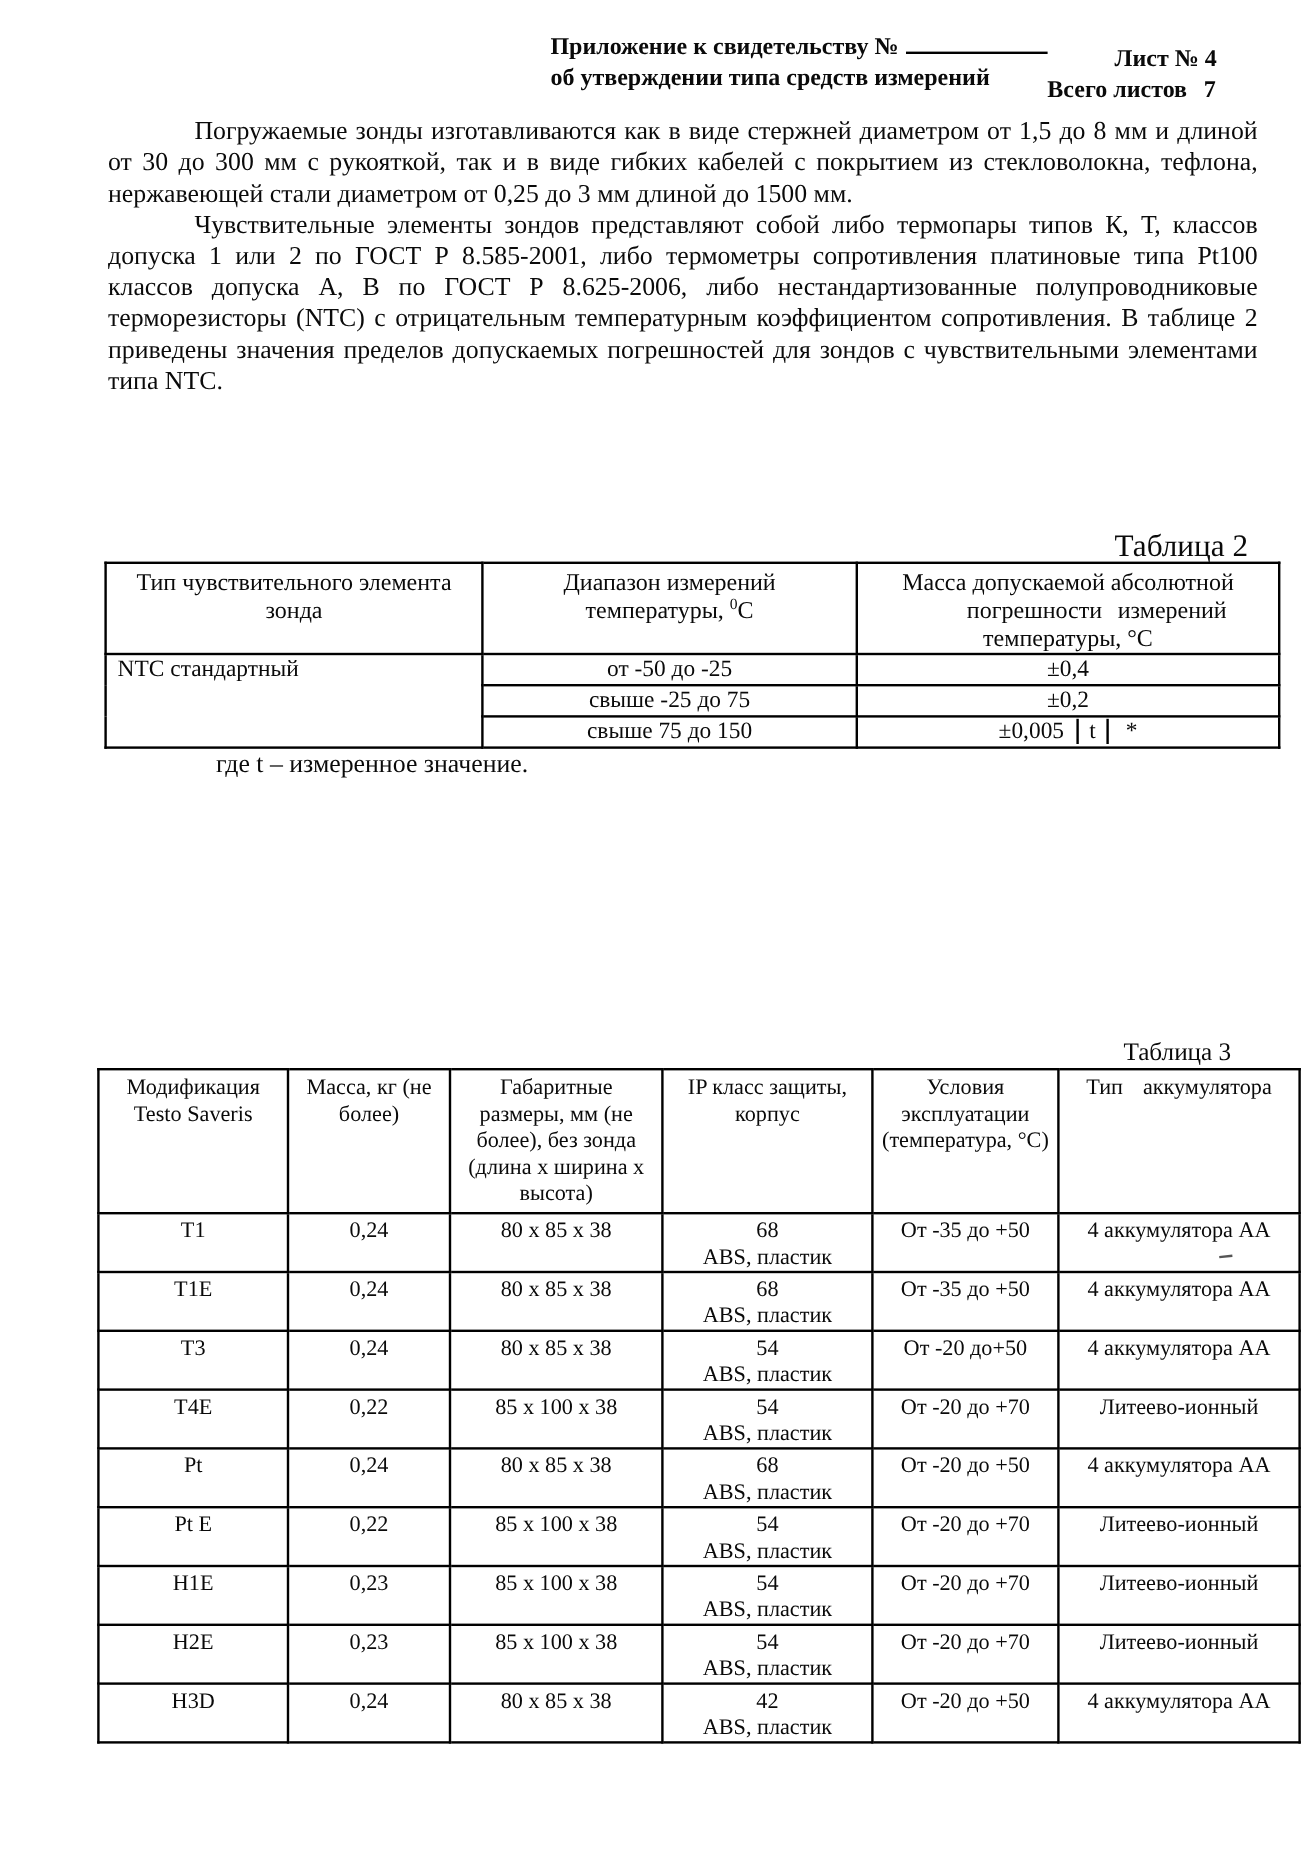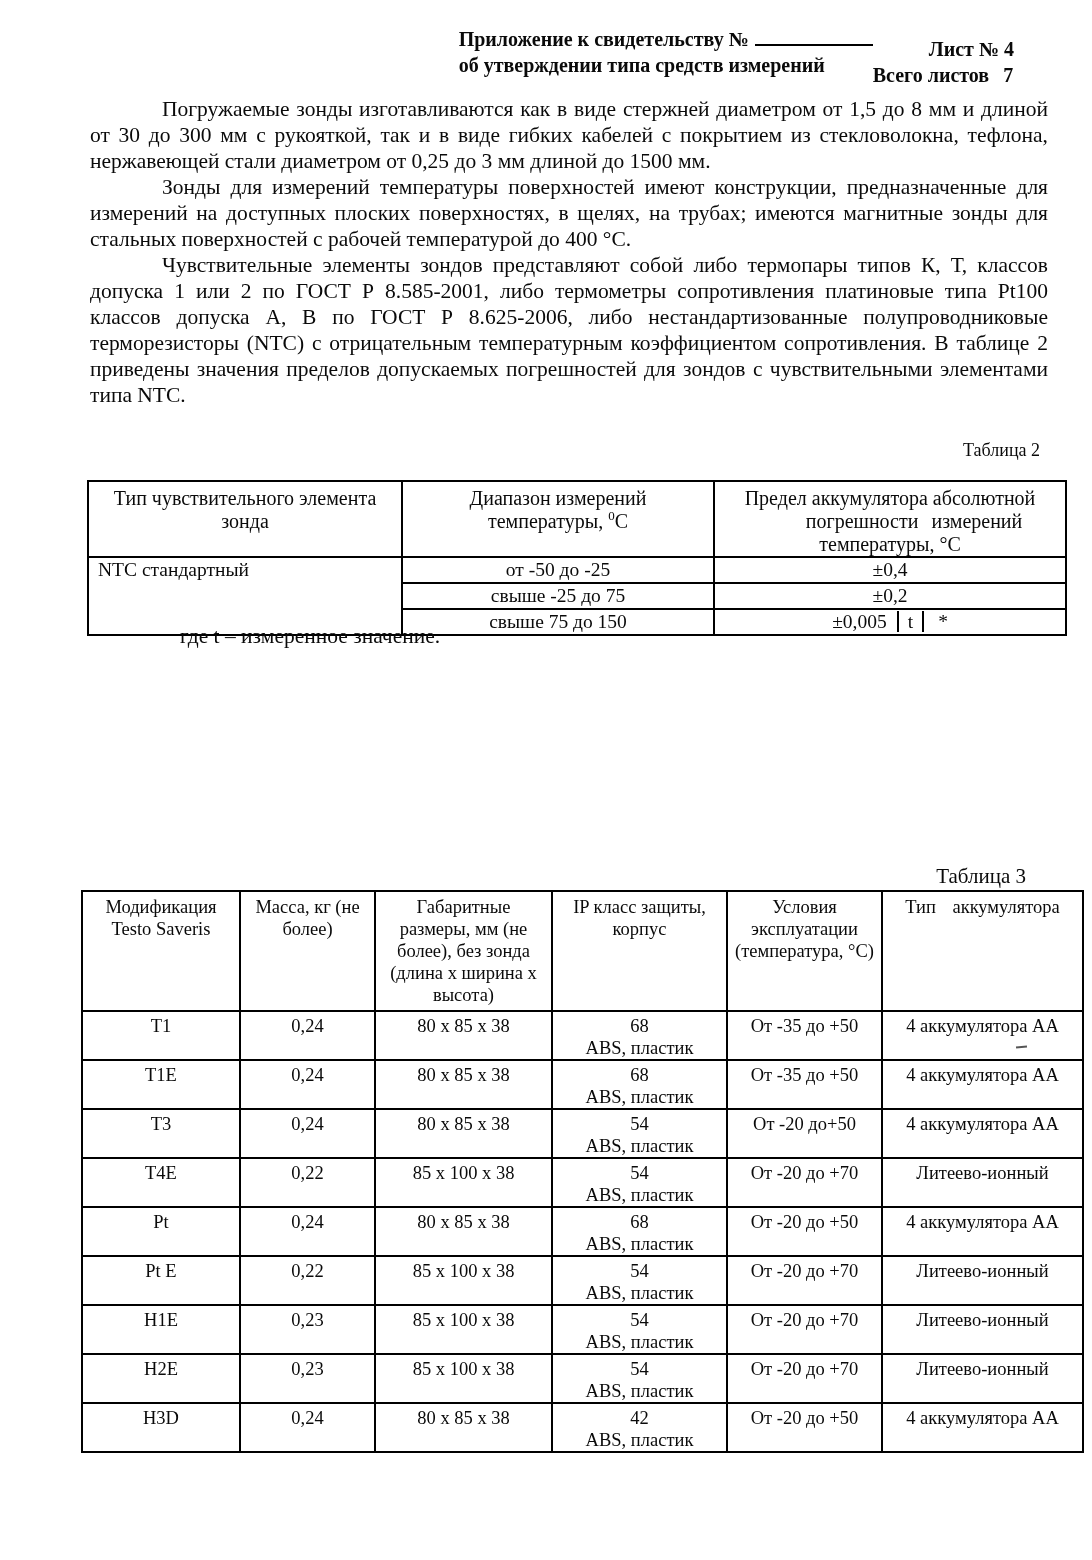--- a/index.html
+++ b/index.html
@@ -21,25 +21,25 @@
   }
   .hdr-right .l1 { padding-left:56px;margin-top:10px; }
   .hdr-right .num7 { display:inline-block; margin-left:14px; }
   
   .paragraphs {
     position:absolute; top:96px; left:90px; width:958px;
     font-size:21.5px; line-height:26px; text-align:justify;
   }
   .paragraphs p { text-indent:72px; }
   
-  .t2-caption { position:absolute; top:440px;  right:52px; font-size:18px; }
+  .t2-caption { position:absolute; top:440px;  right:52px; font-size:26px; }
   .t3-caption { position:absolute; top:864px;  right:66px; font-size:21px; }
   
   table { border-collapse:collapse; table-layout:fixed; }
-  .t2 { position:absolute; top:480px; left:87px; width:978px; }
+  .t2 { position:absolute; top:468px; left:87px; width:978px; }
   .t2 td { border:2px solid #000; text-align:center; vertical-align:top; }
   .t2 .t2-head td { height:73px; padding-top:5px; font-size:20px; line-height:23px; }
   .t2 .t2-data td { height:26px; font-size:19.5px; line-height:23px; }
   .t2 .t2-c1 { text-align:left; padding-left:9px;border-radius:31px; }
   .blk { display:block; }
   .spread { word-spacing:8px;padding-left:48px; }
   sup.deg0 { font-size:13px; line-height:0; vertical-align:super; }
   .abs-t {
     display:inline-block; border-left:2px solid #000; border-right:2px solid #000;
     padding:0 9px; margin-left:10px; line-height:21px;
@@ -66,41 +66,40 @@
     <div>об утверждении типа средств измерений</div>
   </div>
   <div class="hdr-right">
     <div class="l1">Лист № 4</div>
     <div><span>Всего листов</span><span class="num7">7</span></div>
   </div>
 </div>
 
 <div class="paragraphs">
   <p>Погружаемые зонды изготавливаются как в виде стержней диаметром от 1,5 до 8 мм и длиной от 30 до 300 мм с рукояткой, так и в виде гибких кабелей с покрытием из стекловолокна, тефлона, нержавеющей стали диаметром от 0,25 до 3 мм длиной до 1500 мм.</p>
-  <p>Зонды для измерений температуры поверхностей имеют конструкции, предназначенные для измерений на доступных плоских поверхностях, в щелях, на трубах; имеются магнитные зонды для стальных поверхностей с рабочей температурой до 400 °С.</p>
   <p>Чувствительные элементы зондов представляют собой либо термопары типов К, Т, классов допуска 1 или 2 по ГОСТ Р 8.585-2001, либо термометры сопротивления платиновые типа Pt100 классов допуска А, В по ГОСТ Р 8.625-2006, либо нестандартизованные полупроводниковые терморезисторы (NTC) с отрицательным температурным коэффициентом сопротивления. В таблице 2 приведены значения пределов допускаемых погрешностей для зондов с чувствительными элементами типа NTC.</p>
 </div>
 
 <div class="t2-caption">Таблица 2</div>
 
 <table class="t2">
   <colgroup>
       <col style="width:314px">
       <col style="width:312px">
       <col style="width:352px">
     </colgroup>
   <tbody>
     <tr class="t2-head">
       <td>Тип чувствительного элемента зонда</td>
       <td>
         <span class="blk">Диапазон измерений</span>
         <span class="blk"><span>температуры, </span><sup class="deg0">0</sup><span>С</span></span>
       </td>
       <td>
-        <span class="blk">Предел аккумулятора абсолютной</span>
+        <span class="blk">Масса допускаемой абсолютной</span>
         <span class="blk spread">погрешности измерений</span>
         <span class="blk">температуры, °С</span>
       </td>
     </tr>
     <tr class="t2-data">
       <td class="t2-c1" rowspan="3">NTC стандартный</td>
       <td>от -50 до -25</td>
       <td>±0,4</td>
     </tr>
     <tr class="t2-data">

